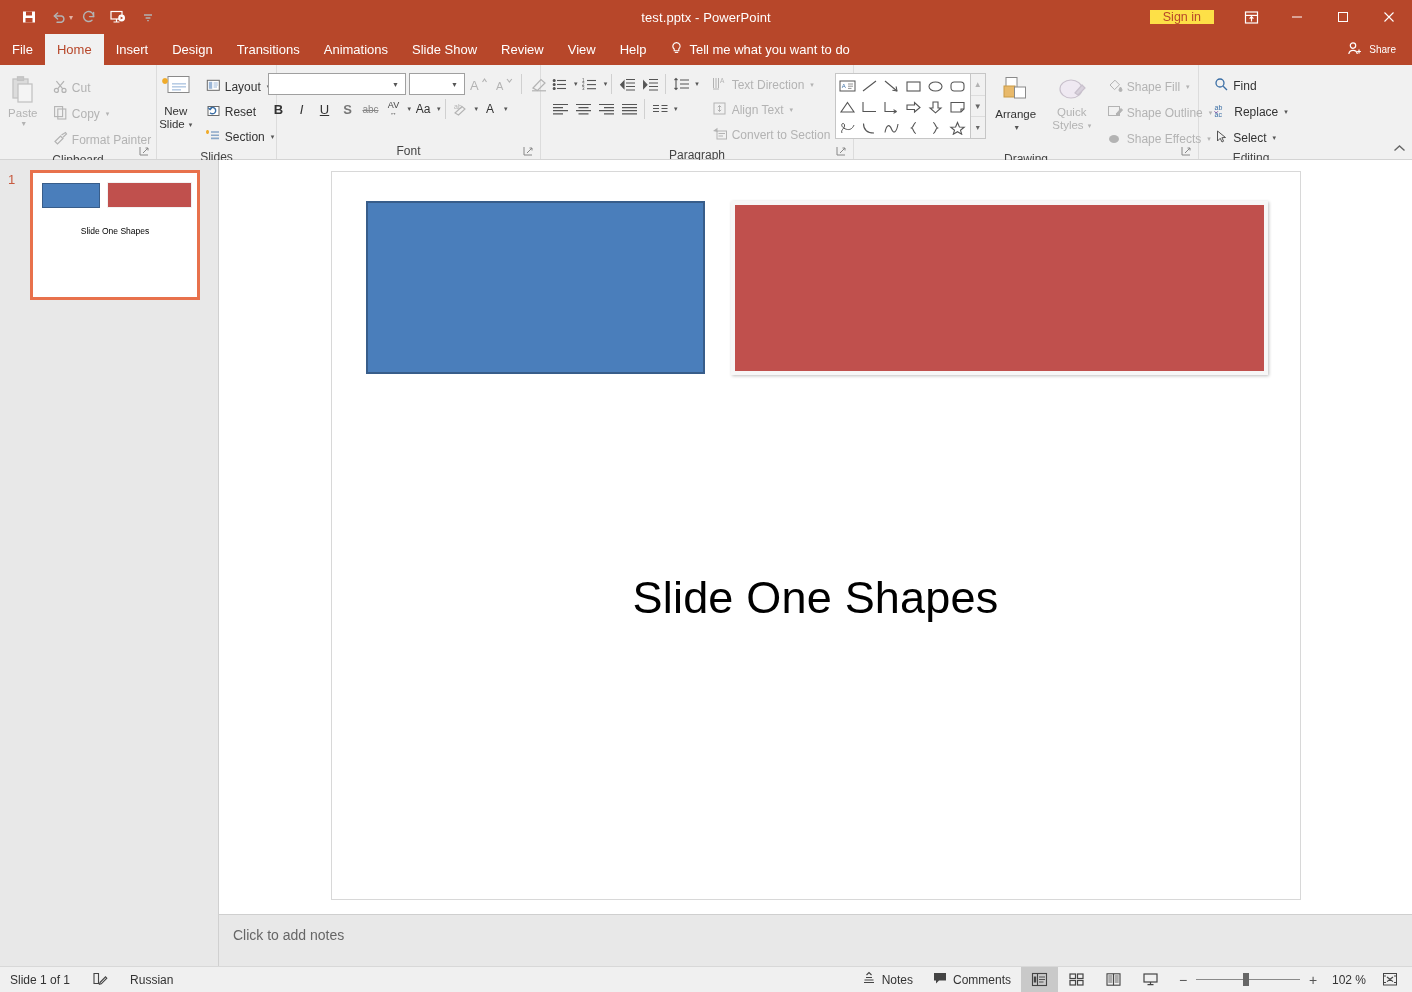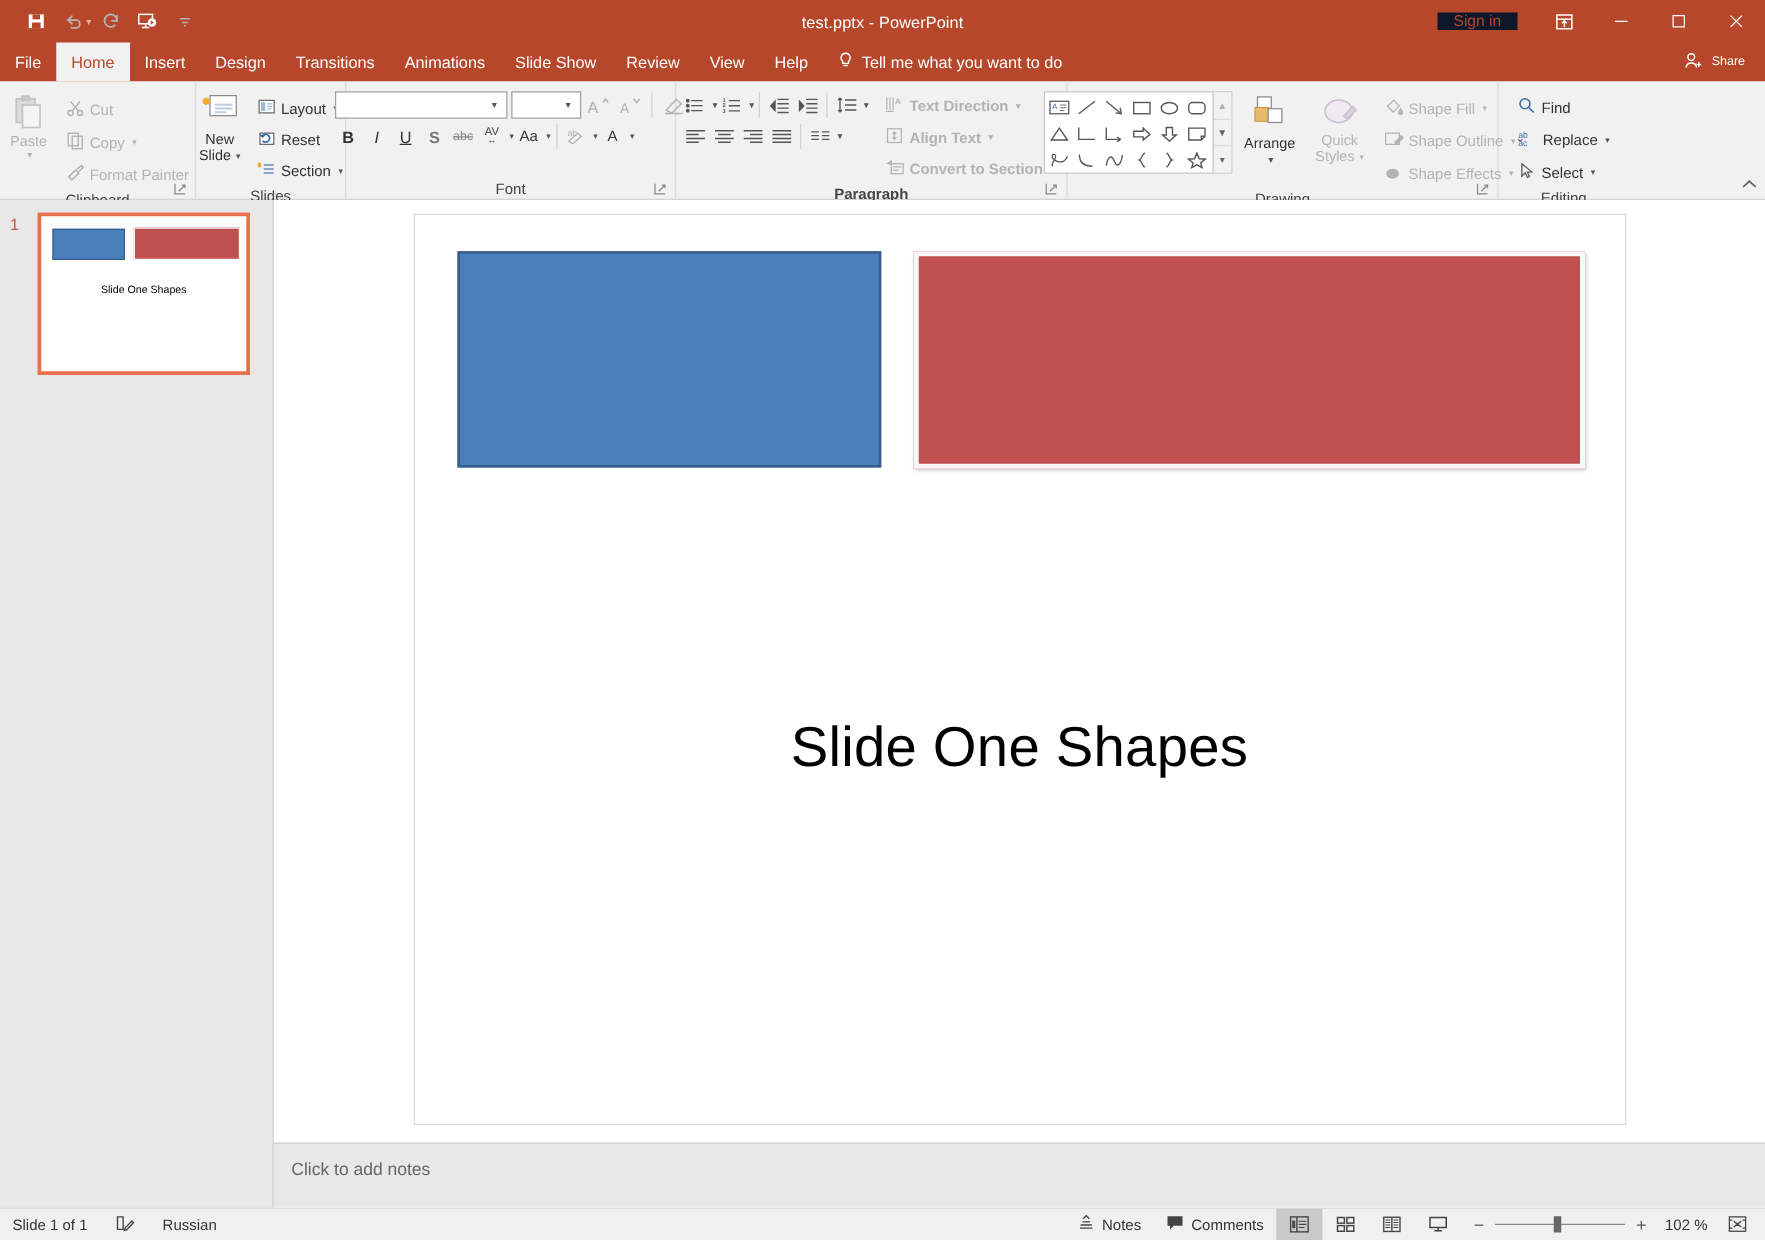--- a/index.html
+++ b/index.html
@@ -30,21 +30,21 @@
   .qat-caret { font-size: 8px; margin-left: -5px; color:#e2b2a4; }
   .title-text {
     position: absolute; left: 0; right: 0; text-align: center;
     font-size: 13px; color: #fff; pointer-events: none;
     letter-spacing: .1px;
   }
   .title-right {
     margin-left: auto; display: flex; align-items: center; height: 100%;
   }
   .signin {
-    background: #0f172a; color: #b7472a; font-size: 12.5px;
+    background: #fde047; color: #b7472a; font-size: 12.5px;
     padding: 0 13px; margin-right: 14px; border: 0; cursor: pointer;
     line-height: 14px;
   }
   .ribbon-display, .win-btn {
     width: 46px; height: 34px; display: flex; align-items: center; justify-content: center;
     color: #fff;
   }
 
   
   .tabrow {
@@ -133,21 +133,21 @@
   .fontname { width: 138px; }
   .fontsize { width: 56px; }
   .font-row2 { display: flex; align-items: center; gap: 1px; }
   .fbtn {
     width: 22px; height: 22px; display: flex; align-items: center; justify-content: center;
     font-size: 13px; color: #333; cursor: pointer; border: 1px solid transparent;
   }
   .vsep { width: 1px; height: 20px; background: #d0d0d0; margin: 0 3px; }
 
   
-  .parag { width: 313px; font-weight: bold; }
+  .parag { width: 313px; }
   .par-inner { display: flex; flex-direction: column; gap: 2px; padding-top: 3px; }
   .par-row { display: flex; align-items: center; gap: 1px; }
   .par-right { display: flex; flex-direction: column; gap: 1px; margin-left: 6px; }
 
   
   .drawing { width: 345px; }
   .draw-inner { display: flex; align-items: flex-start; gap: 4px; padding-top: 3px; }
   .shapes-gallery {
     display: flex; border: 1px solid #c6c6c6; background: #fff; height: 66px;
   }

